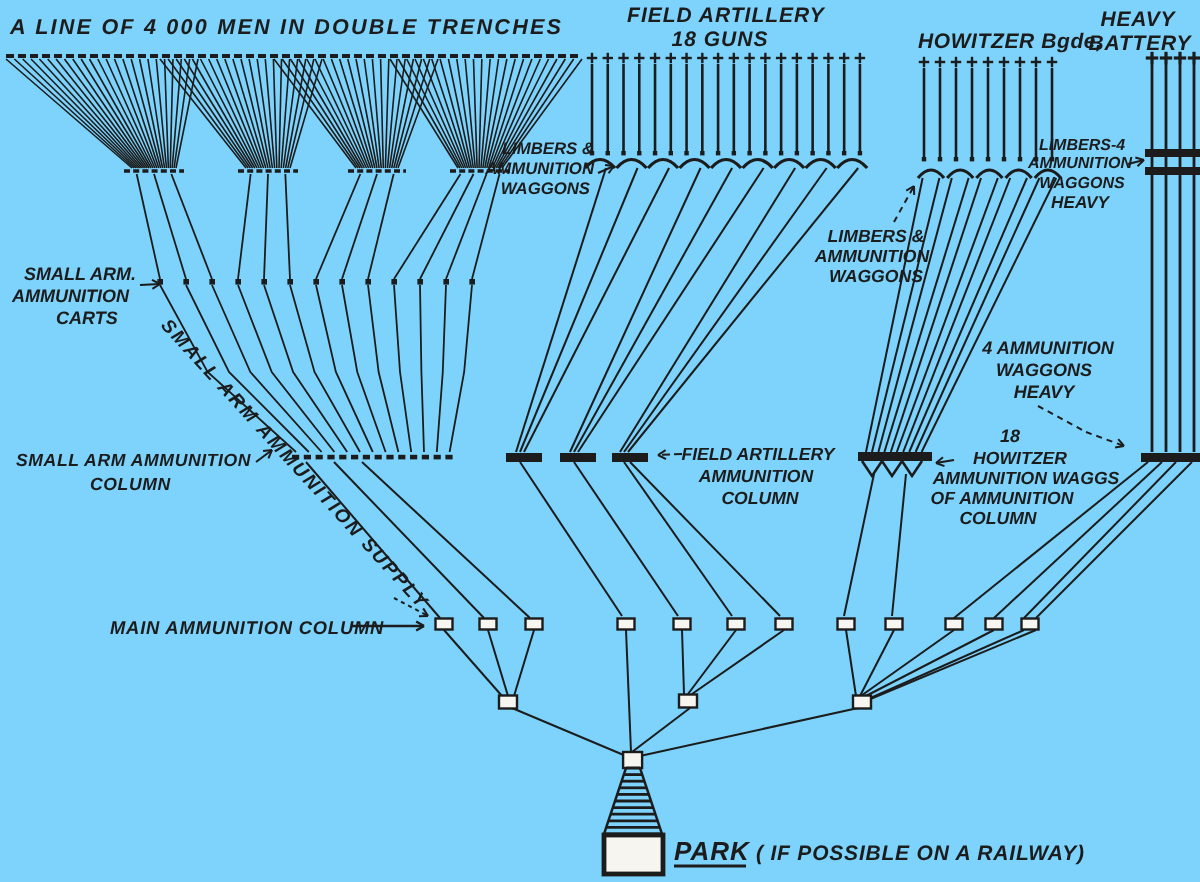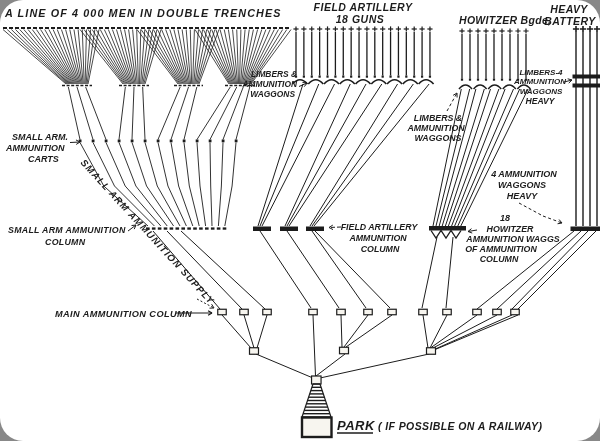--- a/index.html
+++ b/index.html
@@ -11,21 +11,21 @@
   svg text{
     font-family:"Liberation Sans",sans-serif;
     font-style:italic;
     font-weight:700;
     fill:#1c1c1c;
   }
 </style>
 </head>
 <body>
 
-<div id="stage" style="background:#ffffff;border-radius:23px;">
+<div id="stage" style="background:#7dd3fc;">
 <svg id="diagram" width="600" height="441" viewBox="0 0 600 441">
 
   <g id="g-trench">
         <line x1="3" y1="28" x2="290" y2="28" stroke="#1c1c1c" stroke-width="1.9" stroke-dasharray="4,2"></line>
         <line x1="3" y1="29.5" x2="66" y2="84" stroke="#1c1c1c" stroke-width="0.8"></line>
         <line x1="7.173913043478261" y1="29.5" x2="66.95652173913044" y2="84" stroke="#1c1c1c" stroke-width="0.8"></line>
         <line x1="11.347826086956522" y1="29.5" x2="67.91304347826087" y2="84" stroke="#1c1c1c" stroke-width="0.8"></line>
         <line x1="15.521739130434783" y1="29.5" x2="68.8695652173913" y2="84" stroke="#1c1c1c" stroke-width="0.8"></line>
         <line x1="19.695652173913043" y1="29.5" x2="69.82608695652173" y2="84" stroke="#1c1c1c" stroke-width="0.8"></line>
         <line x1="23.869565217391305" y1="29.5" x2="70.78260869565217" y2="84" stroke="#1c1c1c" stroke-width="0.8"></line>

